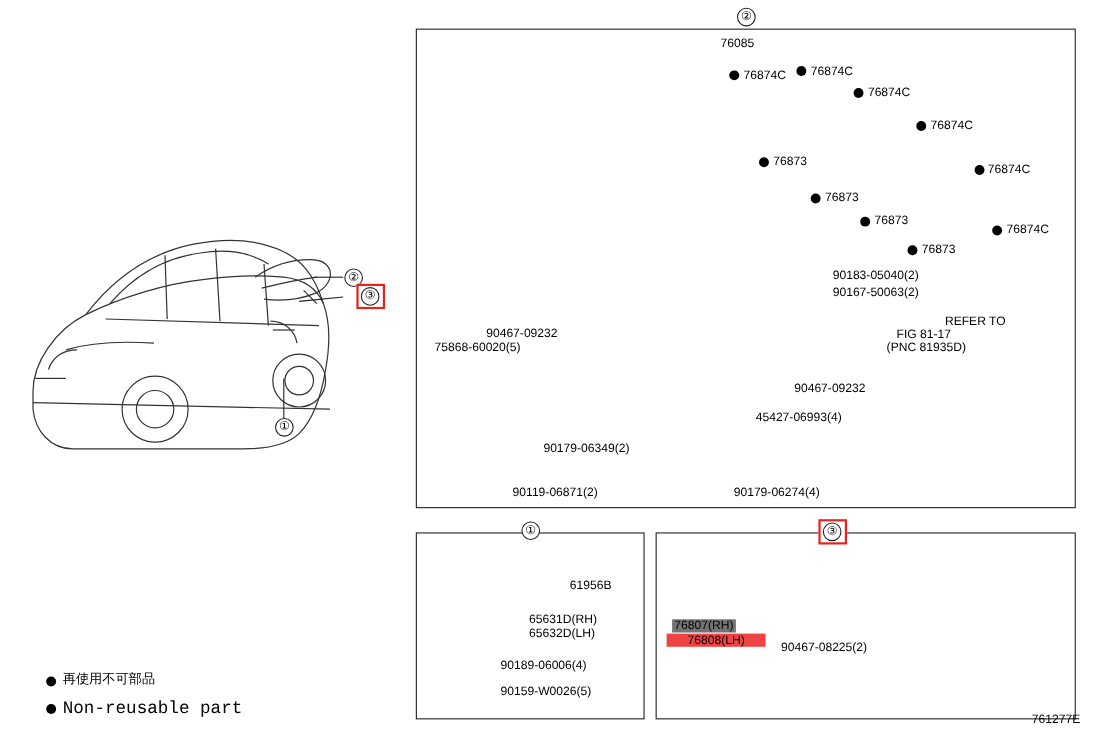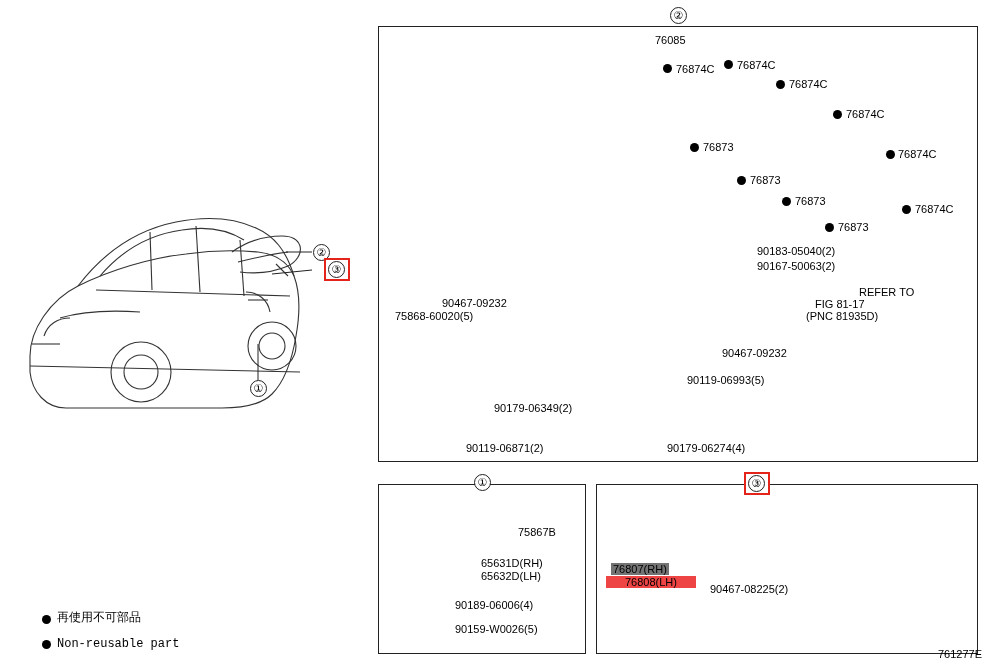--- a/index.html
+++ b/index.html
@@ -323,36 +323,36 @@
   <div class="lbl" style="left:757px; top:245px;">90183-05040(2)</div>
   <div class="lbl" style="left:757px; top:260px;">90167-50063(2)</div>
 
   <div class="lbl" style="left:815px; top:286px;padding-left:44px;">REFER TO</div>
   <div class="lbl" style="left:815px; top:298px;">FIG 81-17</div>
   <div class="lbl" style="left:806px; top:310px;">(PNC 81935D)</div>
 
   <div class="lbl" style="left:442px; top:297px;">90467-09232</div>
   <div class="lbl" style="left:395px; top:310px;">75868-60020(5)</div>
   <div class="lbl" style="left:722px; top:347px;">90467-09232</div>
-  <div class="lbl" style="left:687px; top:374px;">90119-06993(5)</div>
+  <div class="lbl" style="left:687px; top:374px;">45427-06993(4)</div>
   <div class="lbl" style="left:494px; top:402px;">90179-06349(2)</div>
   <div class="lbl" style="left:466px; top:442px;">90119-06871(2)</div>
   <div class="lbl" style="left:667px; top:442px;">90179-06274(4)</div>
 
-  <div class="lbl" style="left:518px; top:526px;">75867B</div>
+  <div class="lbl" style="left:518px; top:526px;">61956B</div>
   <div class="lbl" style="left:481px; top:557px;">65631D(RH)</div>
   <div class="lbl" style="left:481px; top:570px;">65632D(LH)</div>
   <div class="lbl" style="left:455px; top:599px;">90189-06006(4)</div>
   <div class="lbl" style="left:455px; top:623px;">90159-W0026(5)</div>
 
   <div class="lbl" style="left:611px; top:563px; background:#737373; padding:0 2px;">76807(RH)</div>
   <div class="lbl" style="left:606px; top:576px; background:#ef4444; padding:0 19px;">76808(LH)</div>
   <div class="lbl" style="left:692px; top:583px;margin-left:18px;">90467-08225(2)</div>
 
   <div class="dot" style="left:42px; top:615px;"></div>
   <div class="legend-row jp lbl" style="left:57px; top:612px; font-size:12px;">再使用不可部品</div>
 
   <div class="dot" style="left:42px; top:640px;"></div>
-  <div class="legend-row lbl" style="left:57px; top:638px; font-size:12px;">Non-reusable part</div>
+  <div class="legend-row lbl" style="left:57px; top:638px; font-size:16px;">Non-reusable part</div>
 
   <div class="lbl" style="left:938px; top:648px; font-size:11px;">761277E</div>
 
 </div>
 
 </body></html>

